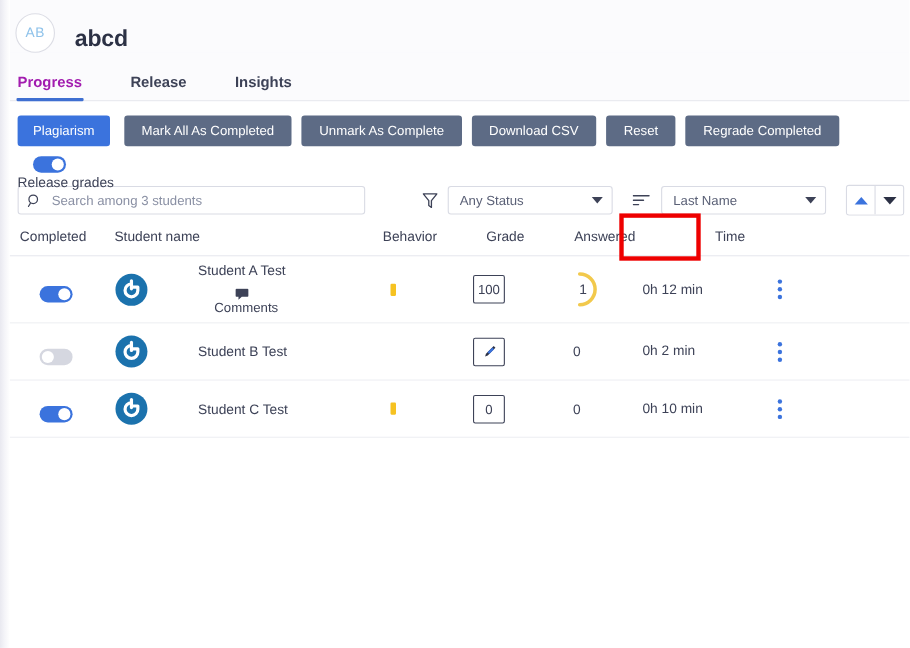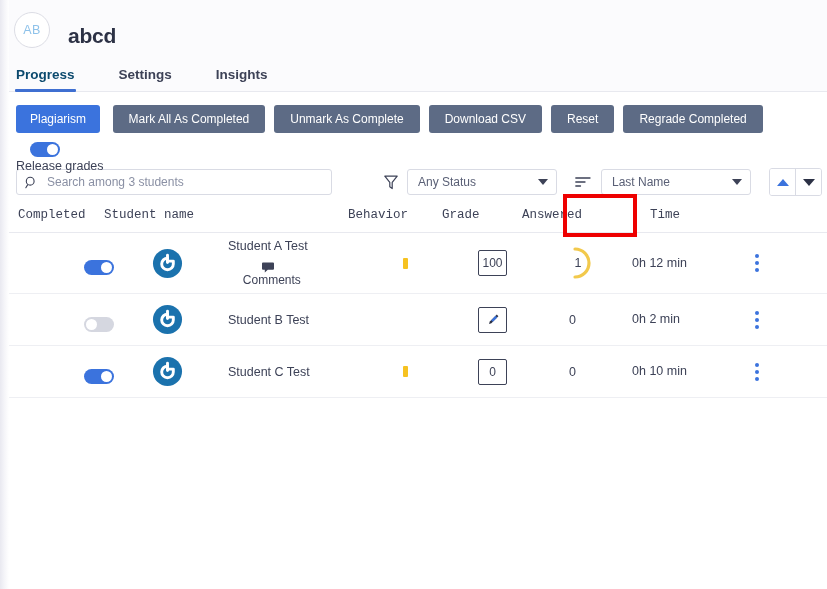--- a/index.html
+++ b/index.html
@@ -75,21 +75,21 @@
   .tab {
     font-size: 13.5px;
     font-weight: bold;
     color: #3d4257;
     padding: 0 0 9px 0;
     margin-right: 44px;
     position: relative;
     cursor: pointer;
   }
   .tab.active {
-    color: #0c4a6e;
+    color: #a21caf;
   }
   .tab.active::after {
     content: "";
     position: absolute;
     left: -1px;
     right: -1px;
     bottom: -1px;
     height: 3px;
     background: #3f6fd1;
     border-radius: 1px;
@@ -259,30 +259,28 @@
 
   
   .table { width: 100%; }
   .thead {
     display: flex;
     align-items: center;
     height: 34px;
     font-size: 12.5px;
     color: #3d4257;
     border-bottom: 1px solid #e8e9ef;
-    font-family: Liberation Mono, monospace;
   }
   .trow {
     display: flex;
     align-items: center;
     min-height: 51px;
     border-bottom: 1px solid #eeeff3;
     font-size: 12.5px;
     color: #3d4257;
-    padding-left: 48px;
   }
   .c-completed { width: 104px; padding-left: 16px; box-sizing: border-box; flex: none; }
   .c-name      { width: 228px; flex: none; display: flex; align-items: center; }
   .c-behavior  { width: 86px; flex: none; text-align: left; }
   .c-grade     { width: 80px; flex: none; }
   .c-answered  { width: 86px; flex: none; }
   .c-time      { width: 90px; flex: none; }
   .c-menu      { width: 90px; flex: none; }
 
   .thead .c-completed { padding-left: 18px; }
@@ -374,21 +372,21 @@
 
   <div class="header">
     <div class="avatar-circle">
       <span>AB</span>
     </div>
     <div class="course-title">abcd</div>
   </div>
 
   <div class="tabs">
     <div class="tab active">Progress</div>
-    <div class="tab">Settings</div>
+    <div class="tab">Release</div>
     <div class="tab">Insights</div>
   </div>
 
   <div class="toolbar-wrap">
     <div class="toolbar">
       <div class="btn-col">
         <button class="btn primary">Plagiarism</button>
         <div class="toggle">
           <div class="knob"></div>
         </div>

